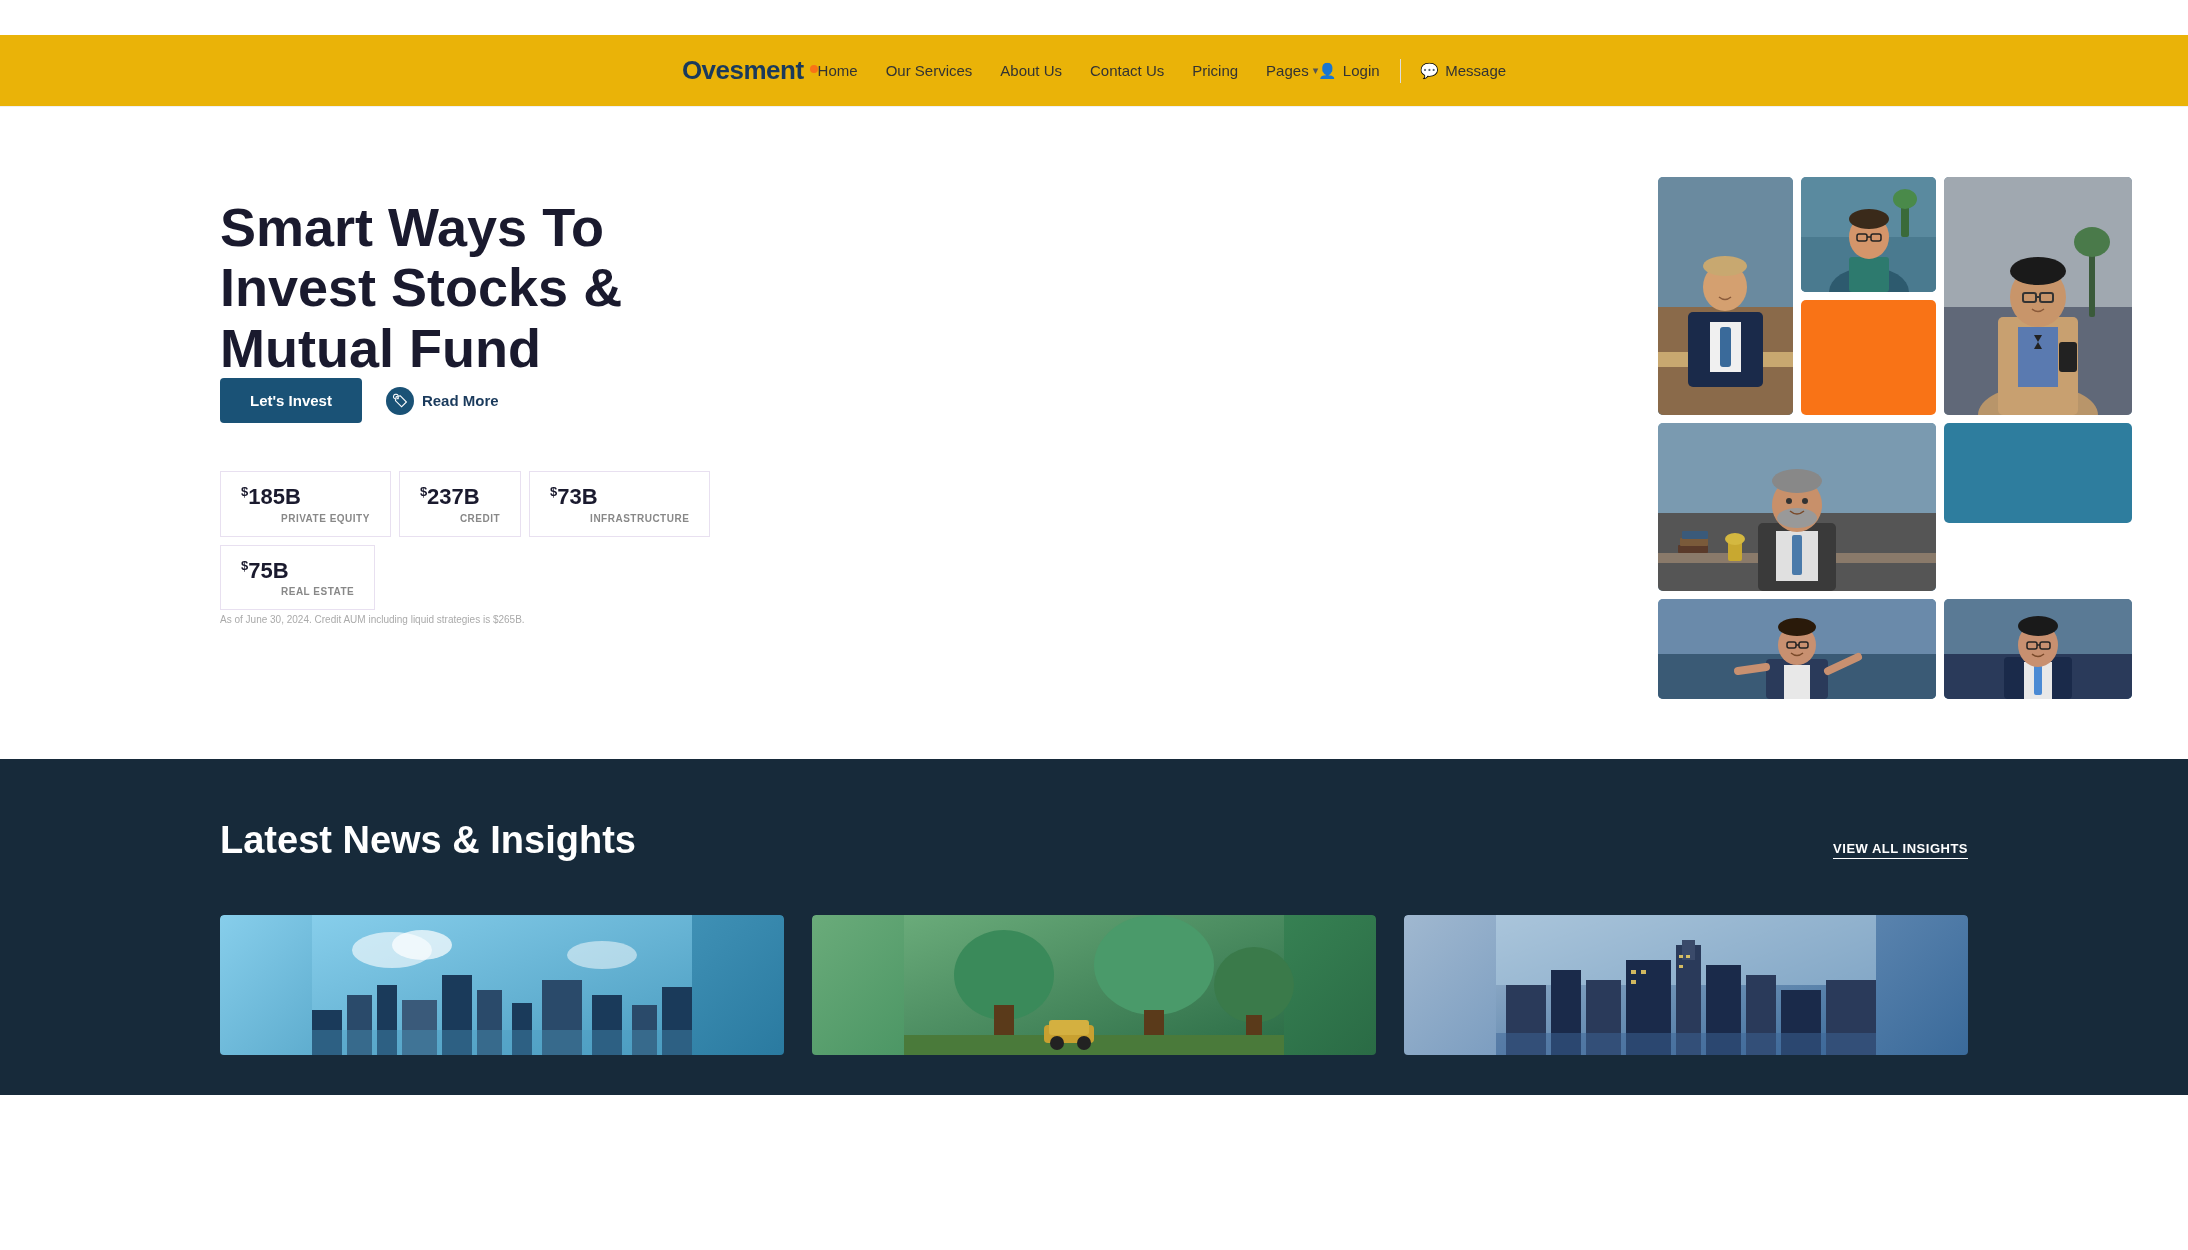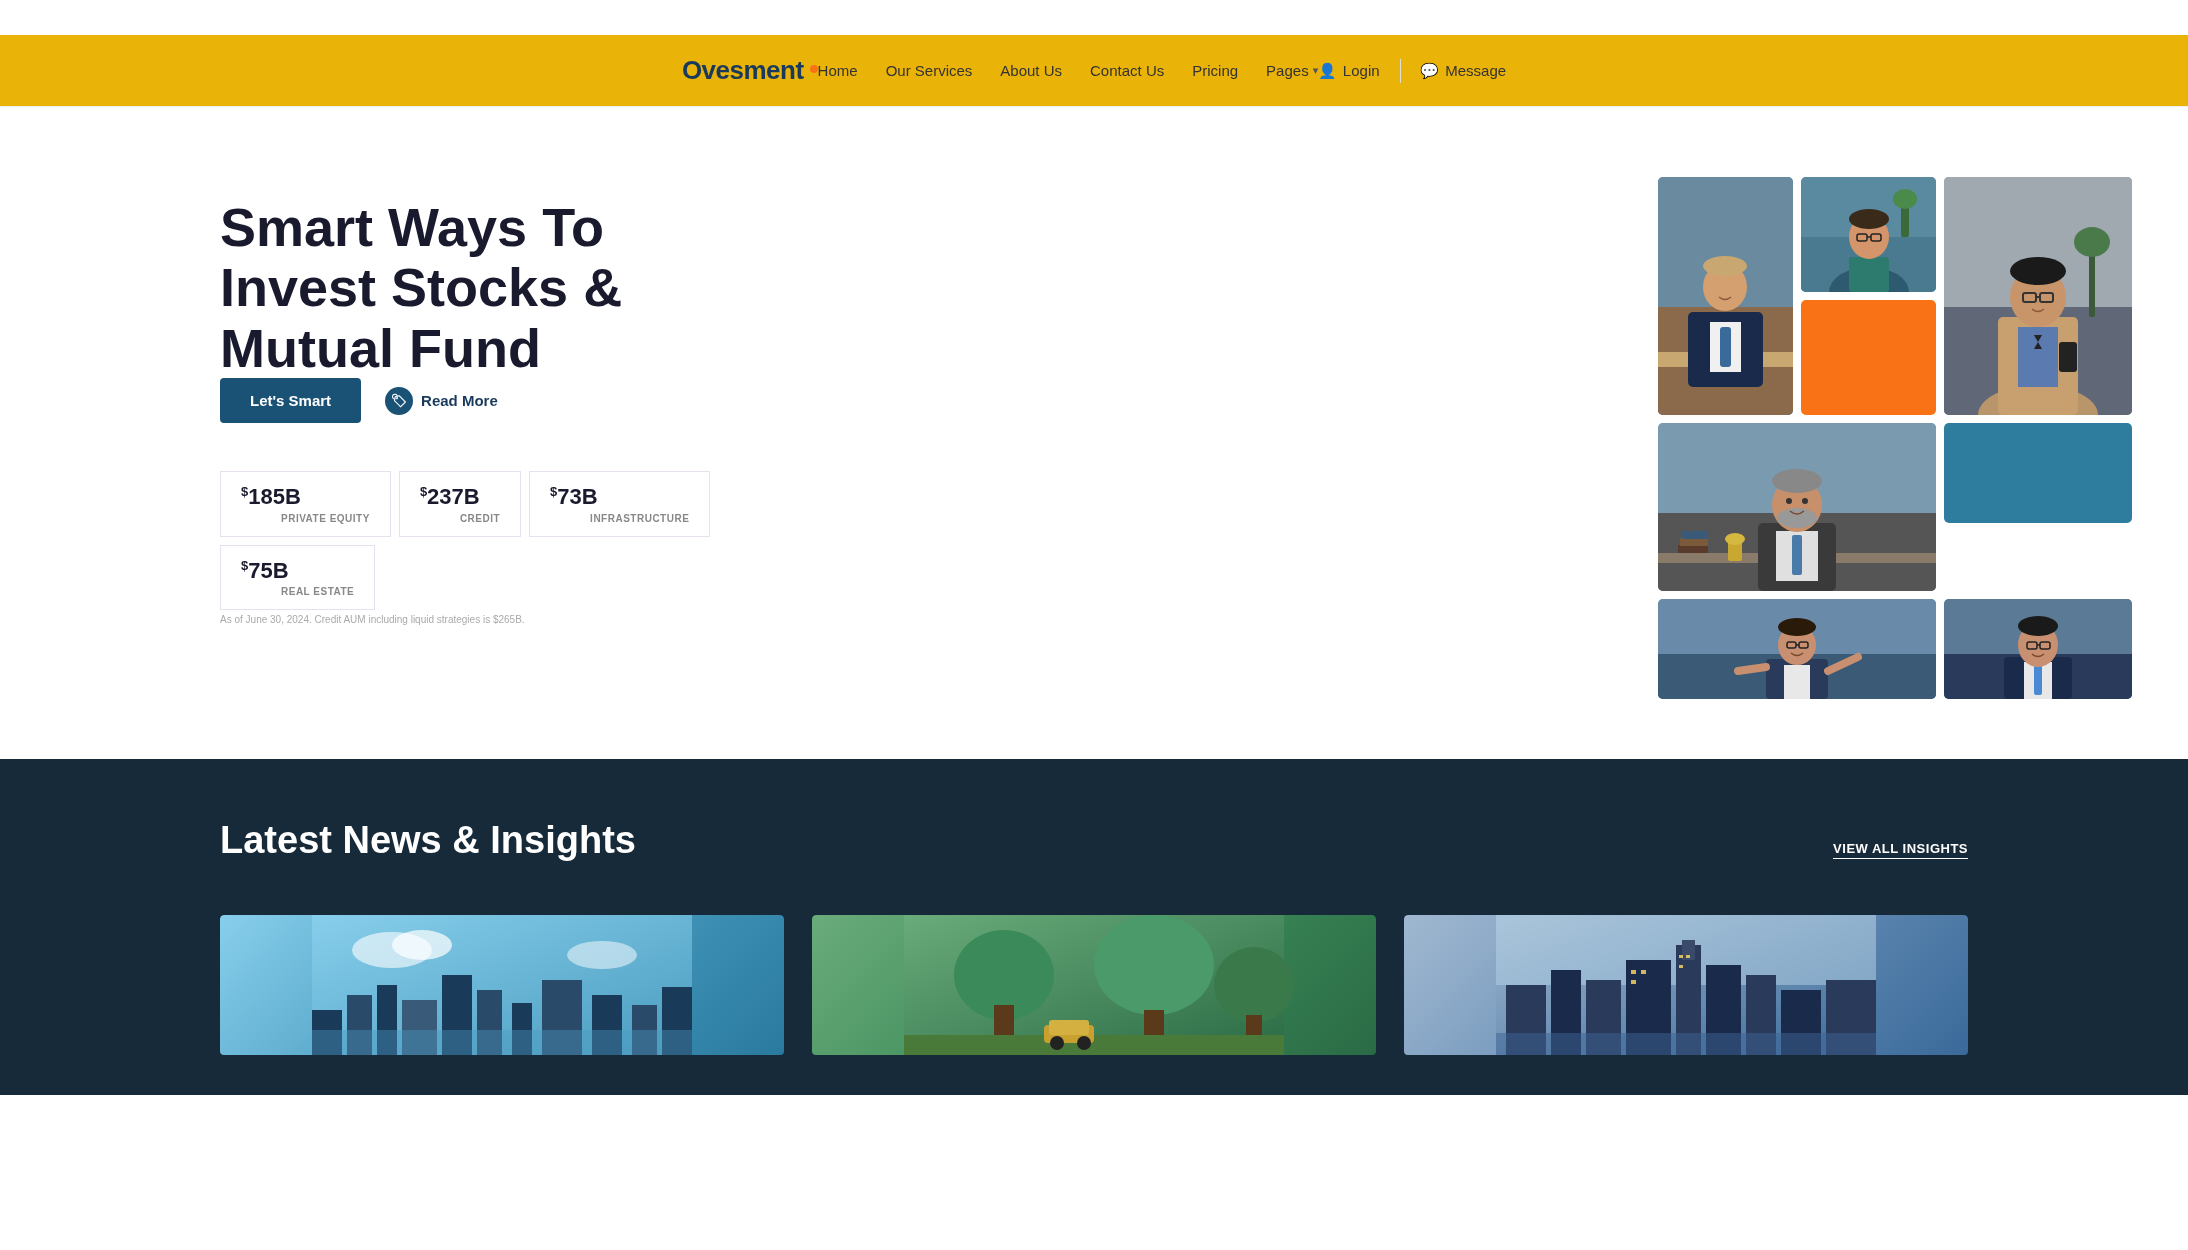--- a/index.html
+++ b/index.html
@@ -319,21 +319,21 @@
     </a>
   </div>
 </nav>
 
 <section class="hero">
 
   <div class="hero-left">
     <h1 class="hero-title">Smart Ways To Invest Stocks &amp; Mutual Fund</h1>
 
     <div class="hero-buttons">
-      <button class="btn-invest">Let's Smart</button>
+      <button class="btn-invest">Let's Invest</button>
       <button class="btn-read-more">
         <span class="read-more-icon">🏷</span>
         <span>Read More</span>
       </button>
     </div>
 
     <div class="stats-row">
       <div class="stat-box">
         <div class="stat-amount">
           <sup>$</sup><span>185B</span>

